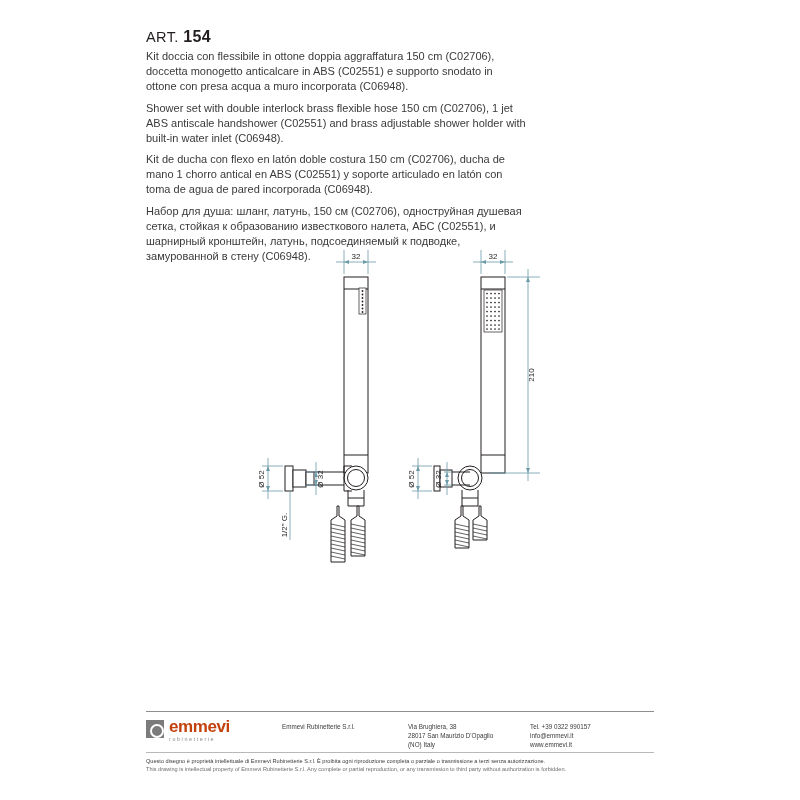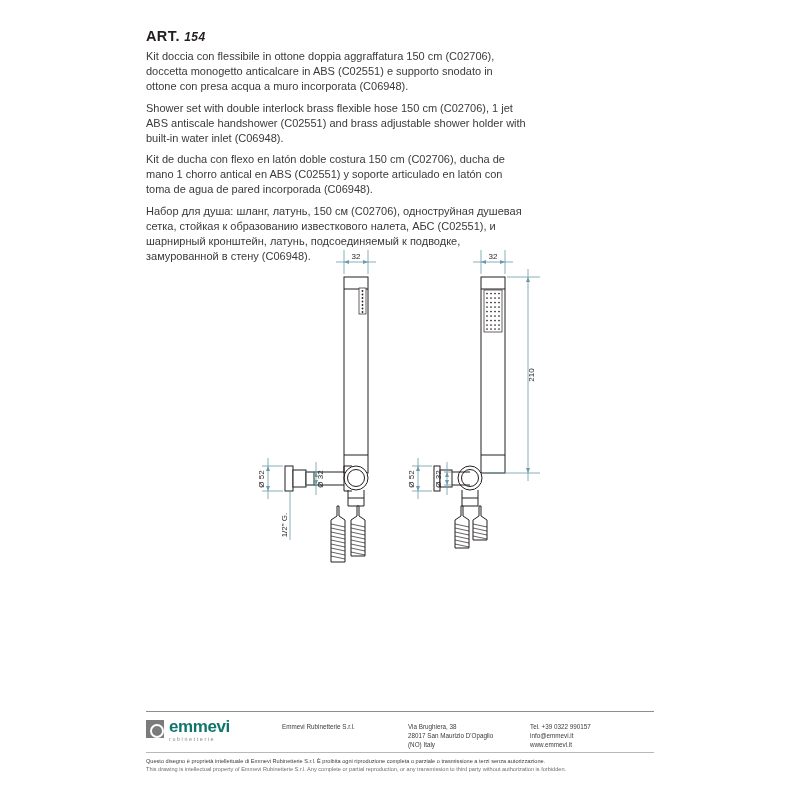--- a/index.html
+++ b/index.html
@@ -23,22 +23,22 @@
     width: 800px; height: 800px;
   }
   .art-title {
     position: absolute;
     left: 146px;
     top: 28px;
     font-size: 14.5px;
     letter-spacing: .4px;
     color: #231f20;
   }
-  .art-title .art-word { font-weight: 700; }
-  .art-title .art-num { font-weight: 700; font-size: 12px; font-style: italic; }
+  .art-title .art-word { font-weight: 400; }
+  .art-title .art-num { font-weight: 700; font-size: 16px; }
 
   .desc-block {
     position: absolute;
     left: 146px;
     top: 49px;
     width: 380px;
   }
   .desc-p {
     font-size: 11px;
     line-height: 1.38;
@@ -84,21 +84,21 @@
     border: 2px solid #fff;
     border-radius: 50%;
   }
   .logo-text {
     margin-left: 5px;
     line-height: 1;
   }
   .logo-name {
     font-size: 17px;
     font-weight: 700;
-    color: #0f766e;
+    color: #c2410c;
     letter-spacing: -0.4px;
   }
   .logo-sub {
     font-size: 5.4px;
     color: #8b8b8b;
     letter-spacing: 1.6px;
     margin-top: 2px;
   }
   .addr {
     position: absolute;

